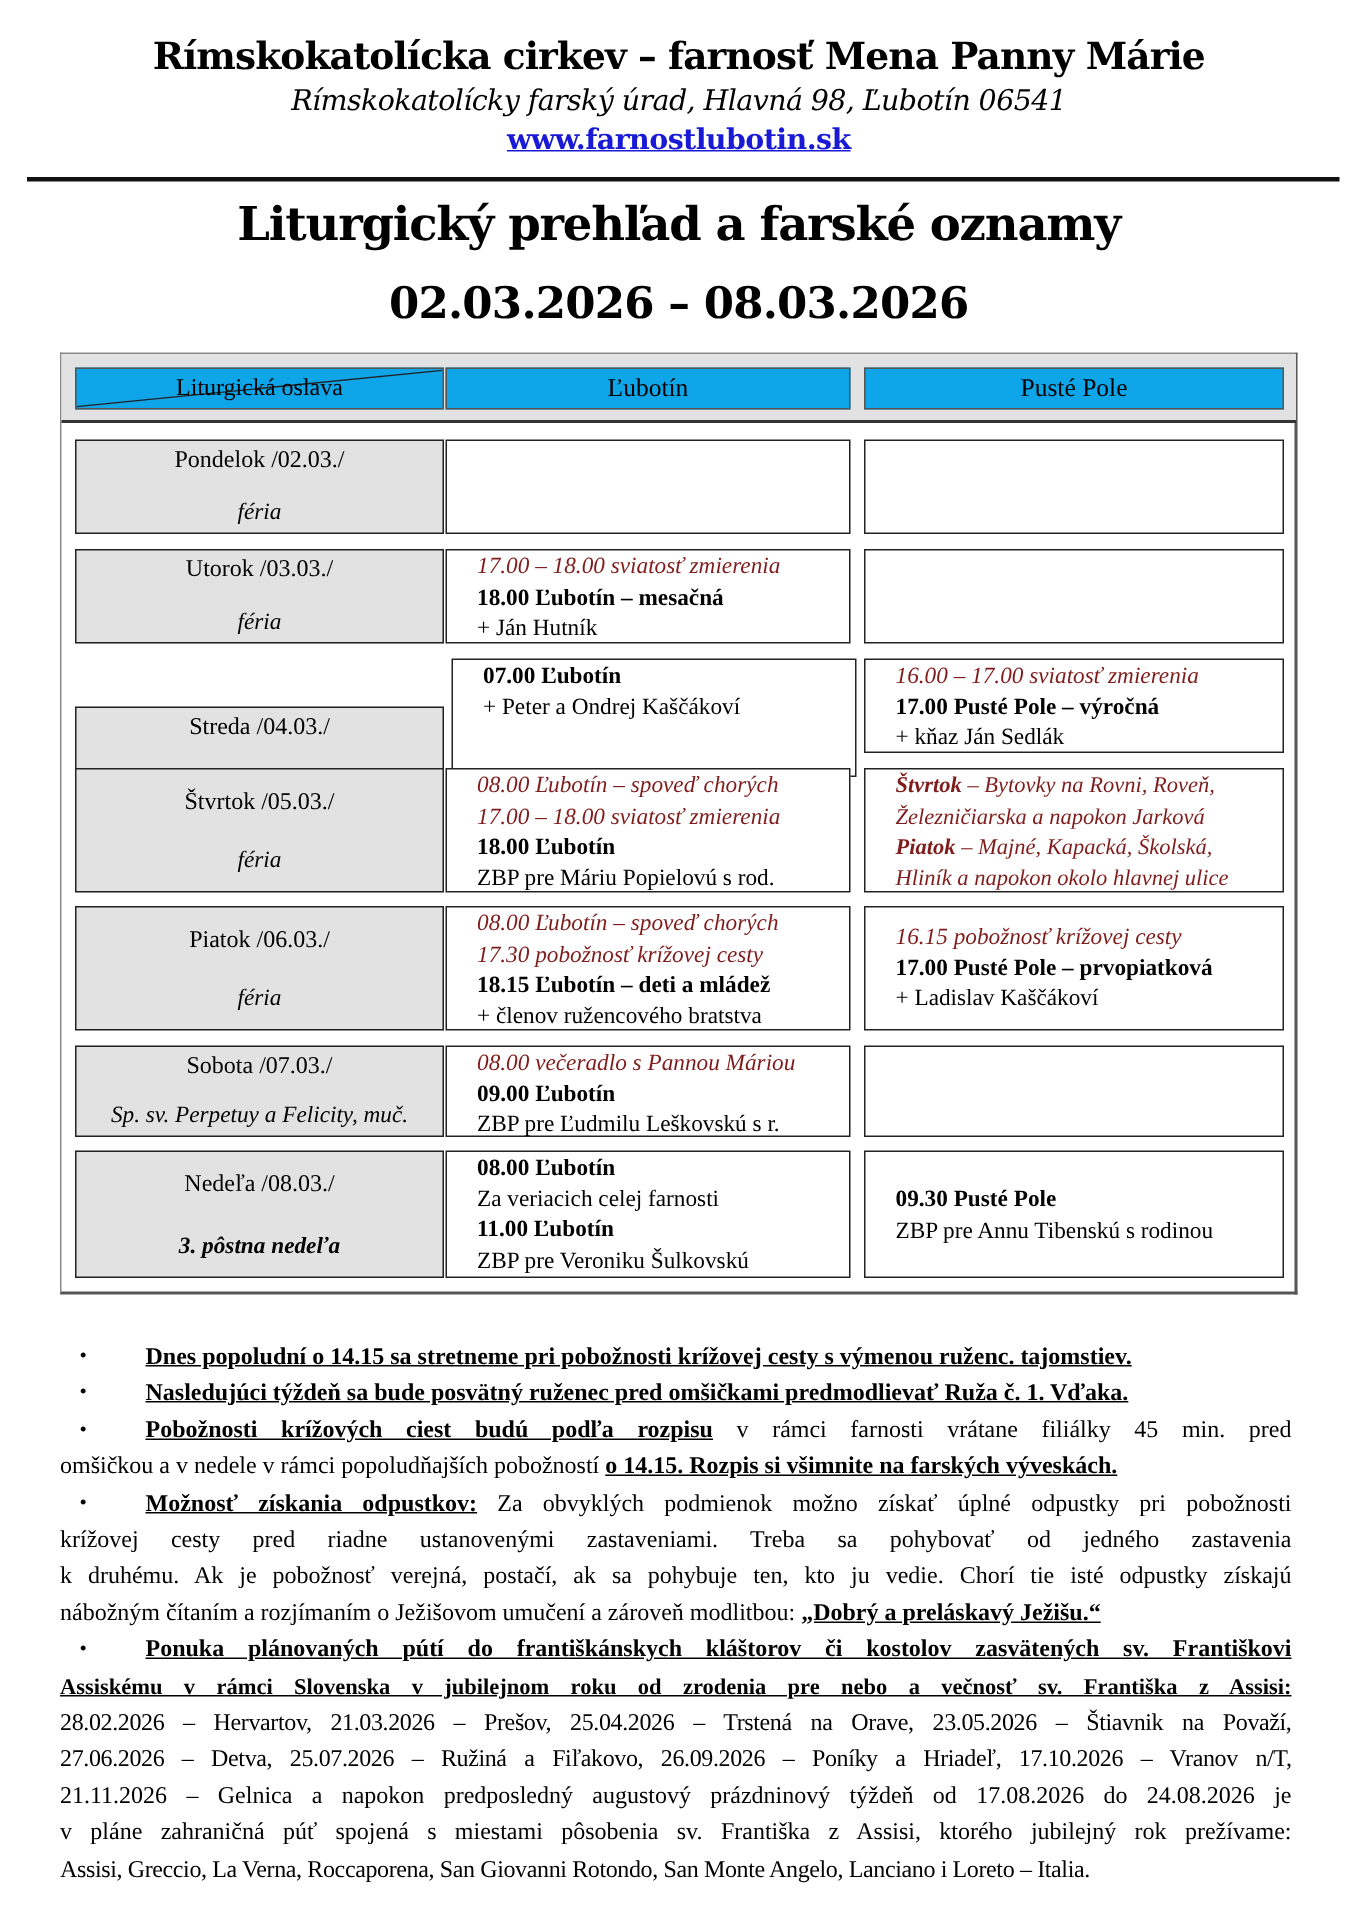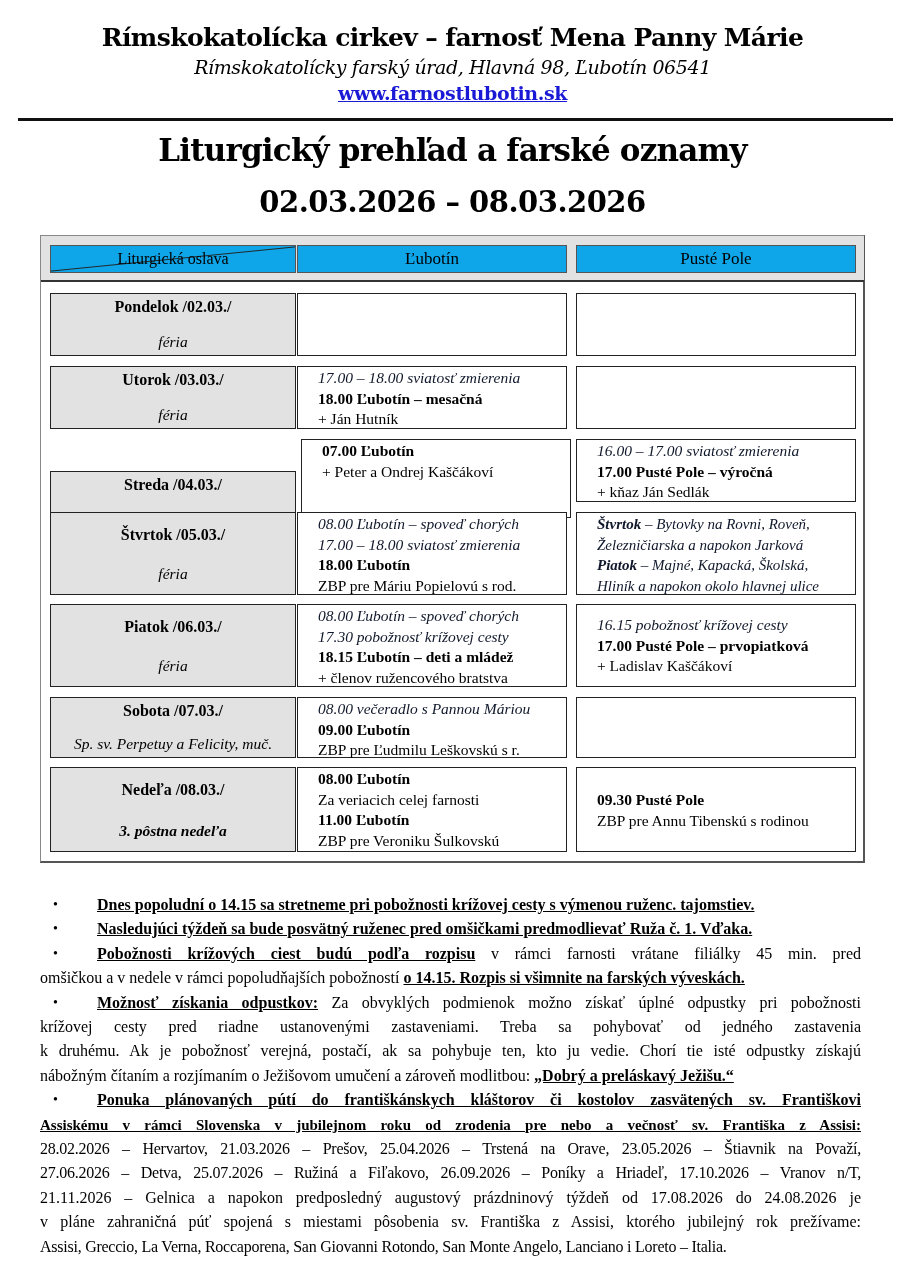--- a/index.html
+++ b/index.html
@@ -17,26 +17,26 @@
   .table-frame { position: absolute; left: 40px; top: 235px; width: 825px; height: 628px; border: 1px solid #888; border-right: 2px solid #555; border-bottom: 2px solid #555; background: #fff; }
   .thead { position: absolute; left: 0; top: 0; width: 823px; height: 46px; background: #e2e2e2; border-bottom: 2px solid #333; }
   .th { position: absolute; top: 9px; height: 28px; border: 1px solid #555; background: #0ea5e9; text-align: center; font-size: 17px; line-height: 26px; }
   .th-1 { left: 9px; width: 246px; font-size: 16px; overflow: hidden; }
   .th-2 { left: 255px; width: 270px; left: 256px; }
   .th-3 { left: 535px; width: 280px; }
   .diag { position: absolute; left: 0; top: 0; width: 100%; height: 100%; }
 
   .cell { position: absolute; border: 1.5px solid #222; background: #fff; font-size: 15.5px; line-height: 20.5px; }
   .cell-day { background: #e2e2e2; text-align: center; }
-  .day-name { position: absolute; left: 0; top: 3px; width: 100%; font-weight: bold; font-size: 16px; }
+  .day-name { position: absolute; left: 0; top: 3px; width: 100%; font-weight: normal; font-size: 16px; }
   .day-feast { position: absolute; left: 0; bottom: 3px; width: 100%; font-style: italic; font-size: 15.5px; }
   .day-feast.bold { font-weight: bold; }
   .lines { position: absolute; left: 20px; top: 1px; right: 2px; }
   .ln { white-space: nowrap; display: block; }
-  .ln.it { font-style: italic; color: #0f172a; }
+  .ln.it { font-style: italic; color: #7f1d1d; }
   .ln.b { font-weight: bold; }
   .ln .u { font-weight: bold; font-style: italic; }
 
   .notes { position: absolute; left: 53px; top: 893px; width: 808px; font-size: 16px; line-height: 24.4px; }
   .note { position: relative; text-align: justify; }
   .bullet { position: absolute; left: 0; top: 0; font-size: 14px; }
   .ub { font-weight: bold; text-decoration: underline; }
   .jl { display: block; text-align: justify; text-align-last: justify; }
   .jl.last { text-align-last: left; }
 </style>

